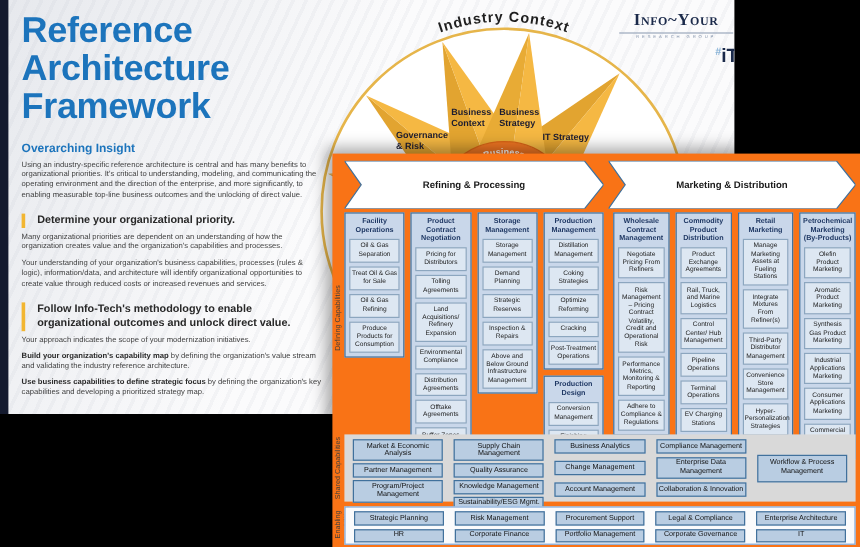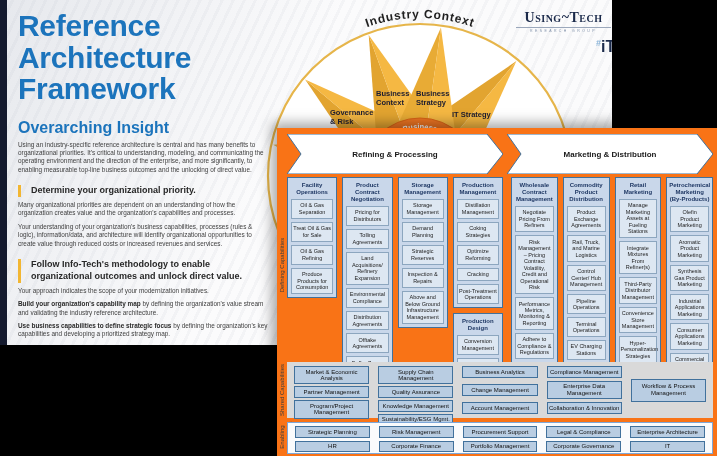--- a/index.html
+++ b/index.html
@@ -6,21 +6,21 @@
   body{width:717px;height:456px;position:relative;background:#000;overflow:hidden;
        font-family:"Liberation Sans",sans-serif;-webkit-font-smoothing:antialiased;}
   
   .slide{position:absolute;left:0;top:0;width:612px;height:345px;overflow:hidden;
     background:#fbfbfc;
     background-image:linear-gradient(115deg,rgba(176,184,198,.28) 0%,rgba(255,255,255,0) 45%),
       repeating-linear-gradient(115deg,rgba(120,130,150,.06) 0 3px,rgba(255,255,255,0) 3px 10px);}
   .slide-edge{position:absolute;left:0;top:0;width:7px;height:100%;background:#141a2e;}
   .left-copy{position:absolute;left:18px;top:10px;width:250px;}
   .page-title{font-size:30px;line-height:1.05;font-weight:bold;color:#1c74bc;letter-spacing:-.3px;margin:0 0 14px;}
-  .insight-h{font-size:16px;font-weight:bold;color:#1c74bc;margin:0 0 4px;}
+  .insight-h{font-size:10px;font-weight:bold;color:#1c74bc;margin:0 0 4px;}
   .body-p{font-size:6.4px;line-height:1.32;color:#3f3f3f;margin:0 0 5px;}
   .body-p b{color:#2a2a2a;}
   .sec-h{font-size:9px;line-height:1.3;font-weight:bold;color:#282828;border-left:3px solid #f2b632;
          padding-left:10px;margin:11px 0 4px;}
   
   .logo-infotech{position:absolute;left:516px;top:10px;width:95px;text-align:center;}
   .logo-infotech .l1{font-family:"Liberation Serif",serif;font-variant:small-caps;font-weight:bold;
       font-size:14px;color:#1b2a4a;letter-spacing:.5px;border-bottom:1px solid #9aa7bb;padding-bottom:1px;}
   .logo-infotech .l2{font-size:3.5px;letter-spacing:2.4px;color:#8292aa;margin-top:1px;}
   .logo-itrg{position:absolute;left:568px;top:38px;font-weight:bold;color:#1b2a4a;font-size:16px;margin-left:28px;}
@@ -130,21 +130,21 @@
     <div>
       <div class="sec-h">Follow Info-Tech's methodology to enable organizational outcomes and unlock direct value.</div>
       <p class="body-p"><b></b><span>Your approach indicates the scope of your modernization initiatives.</span></p>
       <p class="body-p"><b>Build your organization's capability map</b><span> by defining the organization's value stream and validating the industry reference architecture.</span></p>
       <p class="body-p"><b>Use business capabilities to define strategic focus</b><span> by defining the organization's key capabilities and developing a prioritized strategy map.</span></p>
 
     </div>
   </div>
 
   <div class="logo-infotech">
-    <div class="l1">Using~Tech</div>
+    <div class="l1">Info~Your</div>
     <div class="l2">RESEARCH GROUP</div>
   </div>
   <div class="logo-itrg"><span class="hash">#</span><span>iTRG</span></div>
 </div>
 
 <div class="capmap">
 
   <div class="chev" style="left:10px;width:216px;">
     <svg viewBox="0 0 216 40" preserveAspectRatio="none">
       <polygon points="0,0 200,0 216,20 200,40 0,40 14,20" fill="#ffffff" stroke="#41719c" stroke-width="1"></polygon>

